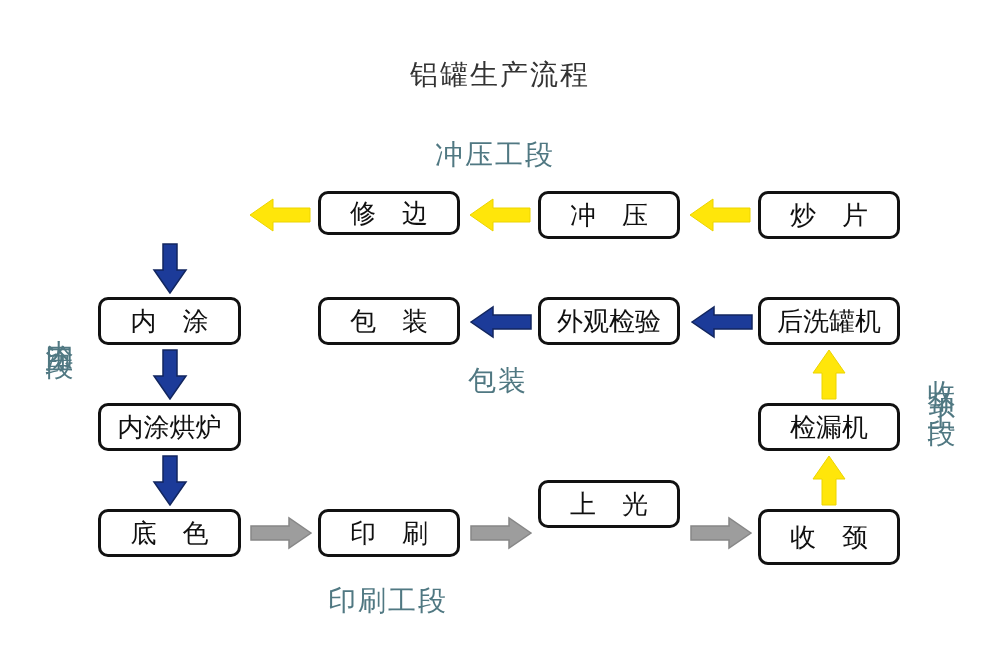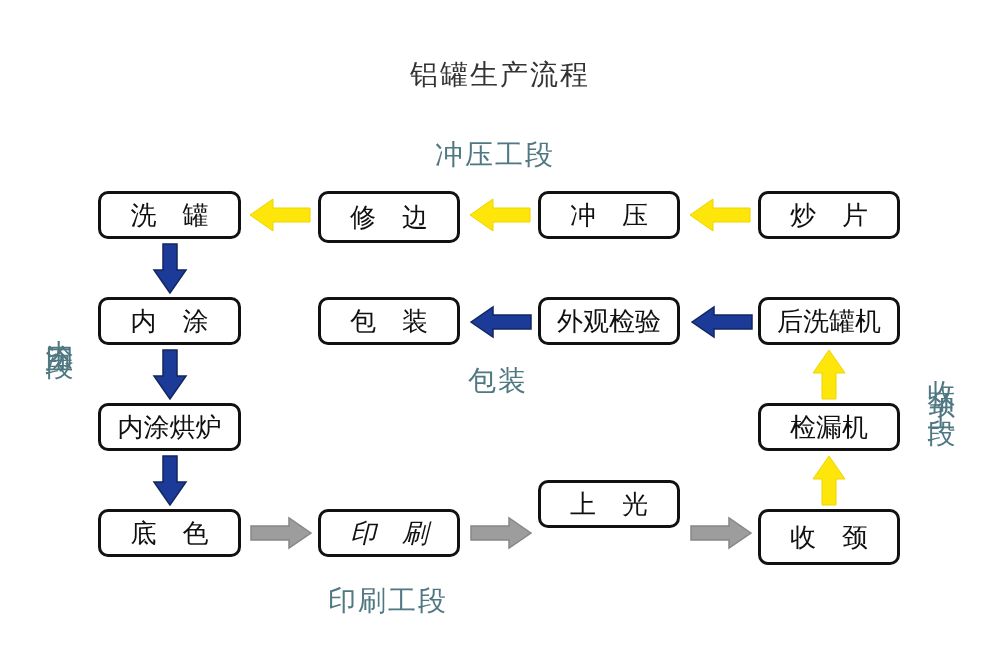--- a/index.html
+++ b/index.html
@@ -35,35 +35,34 @@
 <div id="canvas">
 
   <div class="title">铝罐生产流程</div>
 
   <div class="seclabel" style="left:435px; top:136px;">冲压工段</div>
   <div class="seclabel vlabel" style="left:40px; top:318px; letter-spacing:4px;">内涂工段</div>
   <div class="seclabel" style="left:468px; top:362px;">包装</div>
   <div class="seclabel" style="left:328px; top:582px;">印刷工段</div>
   <div class="seclabel vlabel" style="left:922px; top:358px; letter-spacing:13px;">收颈工段</div>
 
-  <div class="box" style="left:98px;  top:191px; width:143px; height:48px;">洗　罐</div>
-  <div class="box" style="left:318px; top:191px; width:142px; height:52px;">修　边</div>
+  <div class="box" style="left:318px; top:191px; width:142px; height:44px;">修　边</div>
   <div class="box" style="left:538px; top:191px; width:142px; height:48px;">冲　压</div>
   <div class="box" style="left:758px; top:191px; width:142px; height:48px;">炒　片</div>
 
   <div class="box" style="left:98px;  top:297px; width:143px; height:48px;">内　涂</div>
   <div class="box" style="left:318px; top:297px; width:142px; height:48px;">包　装</div>
   <div class="box" style="left:538px; top:297px; width:142px; height:48px;">外观检验</div>
   <div class="box" style="left:758px; top:297px; width:142px; height:48px;">后洗罐机</div>
 
   <div class="box" style="left:98px;  top:403px; width:143px; height:48px;">内涂烘炉</div>
   <div class="box" style="left:98px;  top:509px; width:143px; height:48px;">底　色</div>
 
   <div class="box" style="left:758px; top:403px; width:142px; height:48px;">检漏机</div>
-  <div class="box" style="left:318px; top:509px; width:142px; height:48px;font-style:italic;">印　刷</div>
+  <div class="box" style="left:318px; top:509px; width:142px; height:48px;">印　刷</div>
   <div class="box" style="left:538px; top:480px; width:142px; height:48px;">上　光</div>
   <div class="box" style="left:758px; top:509px; width:142px; height:56px;">收　颈</div>
 
   <svg class="arrow ar-yellow" style="left:249px; top:197px;" width="62" height="36" viewBox="0 0 62 36">
     <polygon points="1,18 24,2 24,11 61,11 61,25 24,25 24,34"></polygon>
     </svg>
   <svg class="arrow ar-yellow" style="left:469px; top:197px;" width="62" height="36" viewBox="0 0 62 36">
     <polygon points="1,18 24,2 24,11 61,11 61,25 24,25 24,34"></polygon>
     </svg>
   <svg class="arrow ar-yellow" style="left:689px; top:197px;" width="62" height="36" viewBox="0 0 62 36">

